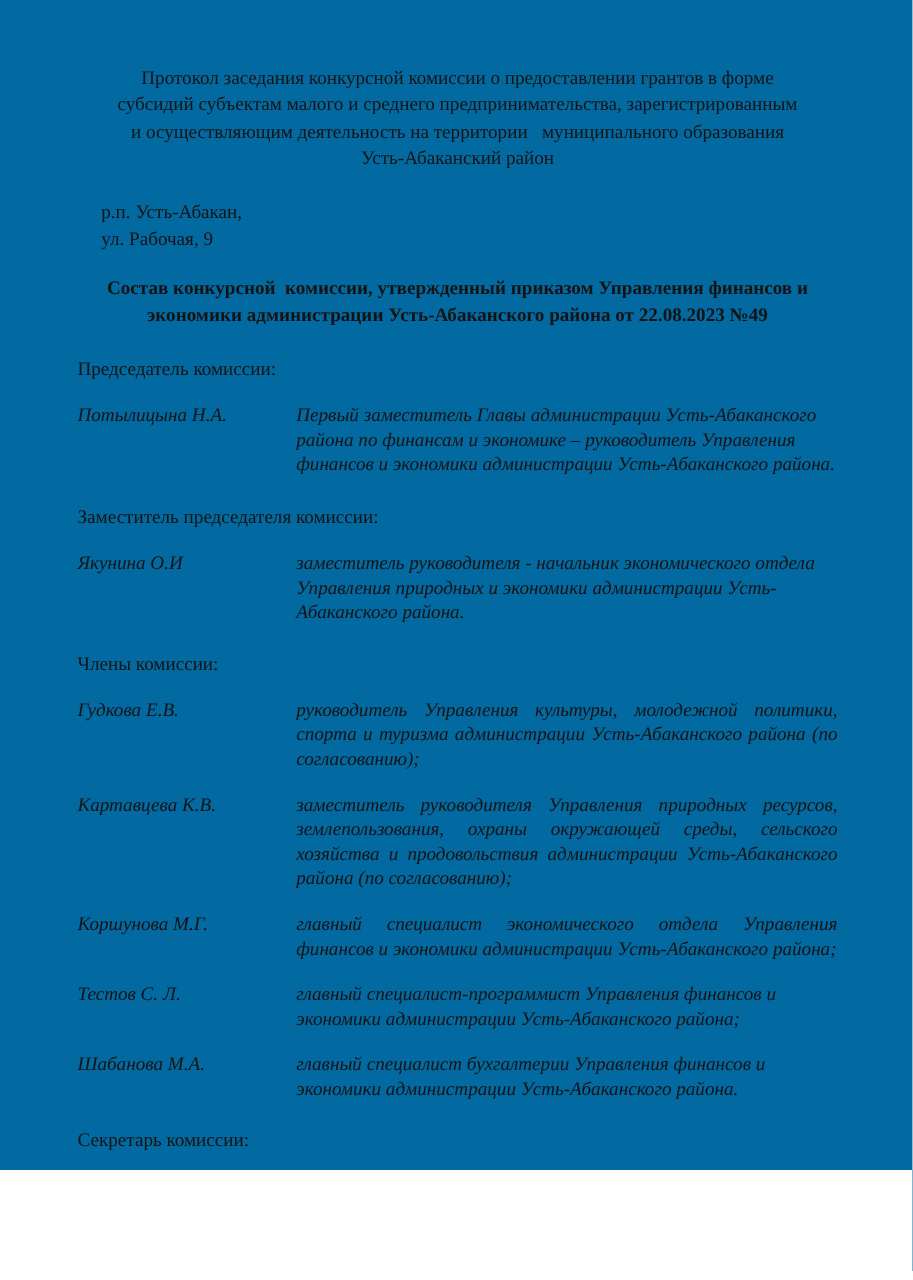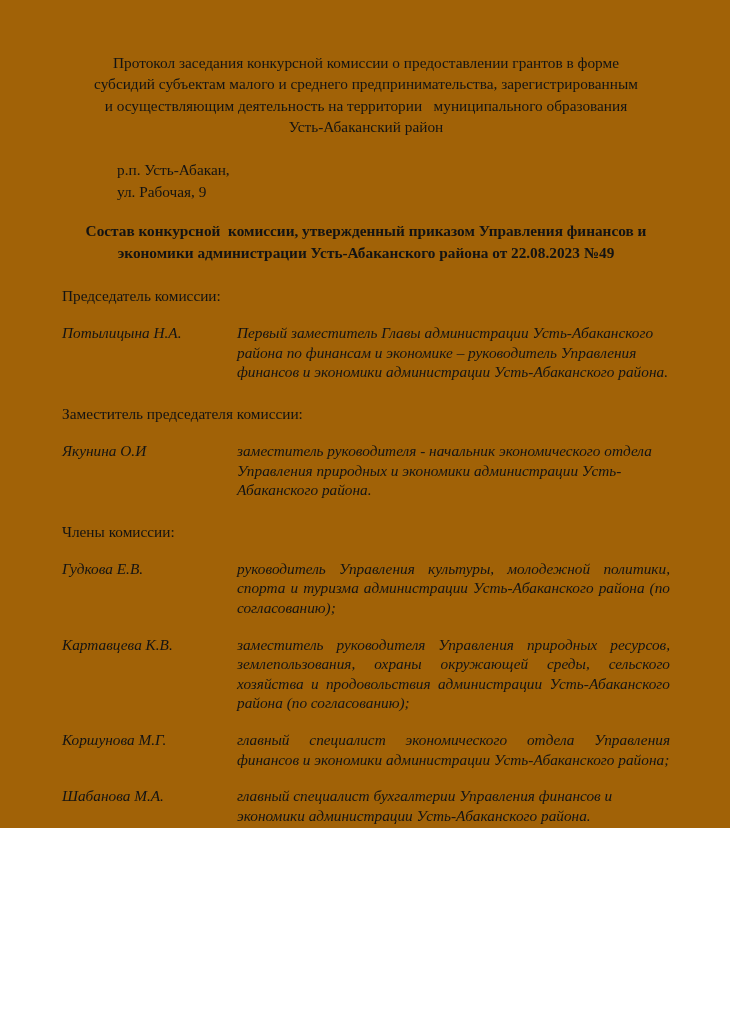--- a/index.html
+++ b/index.html
@@ -4,22 +4,22 @@
 <title>Протокол заседания конкурсной комиссии</title>
 <style>
   html, body {
     margin: 0;
     padding: 0;
     background: #ffffff;
   }
   .page {
     position: relative;
     width: 730px;
-    height: 828px;
-    background: #a16207;
+    height: 936px;
+    background: #0369a1;
     overflow: hidden;
     font-family: "Liberation Serif", "DejaVu Serif", serif;
     color: #131313;
     box-sizing: border-box;
   }
   .doc-body {
     position: absolute;
     left: 62px;
     top: 0;
     width: 608px;
@@ -41,21 +41,20 @@
     position: relative;
     height: 44px;
     font-size: 15.3px;
     line-height: 22px;
   }
   .meta-left {
     position: absolute;
     left: 19px;
     top: 0;
     text-align: left;
-    margin-left: 36px;
   }
   .meta-right {
     position: absolute;
     right: 0px;
     top: 0;
     text-align: right;
   }
   .meta-line { display: block; white-space: pre; }
 
   
@@ -157,20 +156,24 @@
     <div class="member-row">
       <div class="member-name">Картавцева К.В.</div>
       <div class="member-desc justify">заместитель руководителя Управления природных ресурсов, землепользования, охраны окружающей среды, сельского хозяйства и продовольствия администрации Усть-Абаканского района (по согласованию);</div>
     </div>
 
     <div class="member-row">
       <div class="member-name">Коршунова М.Г.</div>
       <div class="member-desc justify">главный специалист экономического отдела Управления финансов и экономики администрации Усть-Абаканского района;</div>
     </div>
 
+    <div class="member-row">
+      <div class="member-name">Тестов С. Л.</div>
+      <div class="member-desc plain">главный специалист-программист Управления финансов и экономики администрации Усть-Абаканского района;</div>
+    </div>
 
     <div class="member-row">
       <div class="member-name">Шабанова М.А.</div>
       <div class="member-desc plain">главный специалист бухгалтерии Управления финансов и экономики администрации Усть-Абаканского района.</div>
     </div>
 
     <div class="section-heading">Секретарь комиссии:</div>
     <div class="member-row">
       <div class="member-name">Диденко К.С.</div>
       <div class="member-desc justify" style="text-align-last: justify;">главный специалист по торговле, малому</div>

